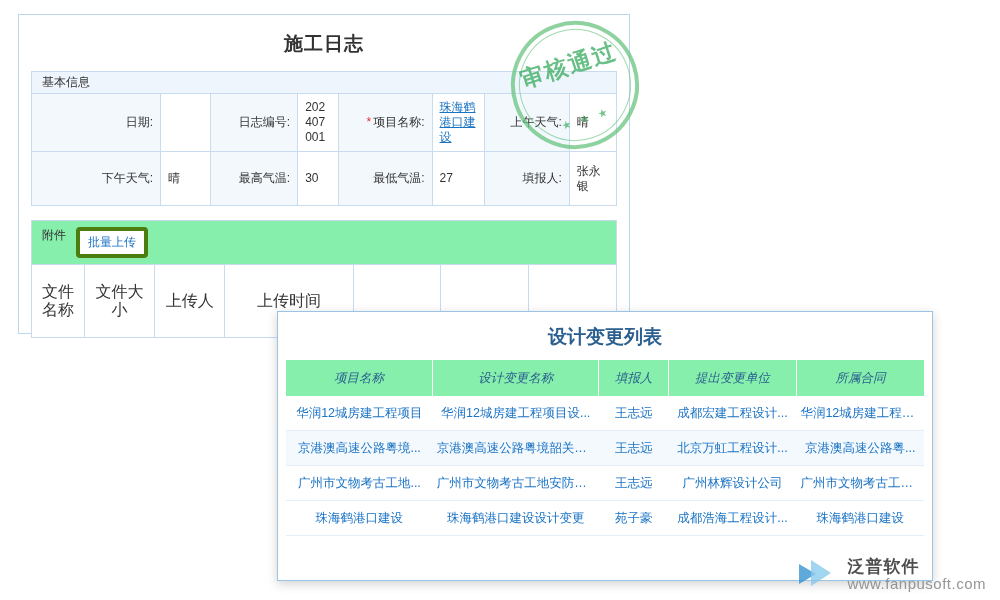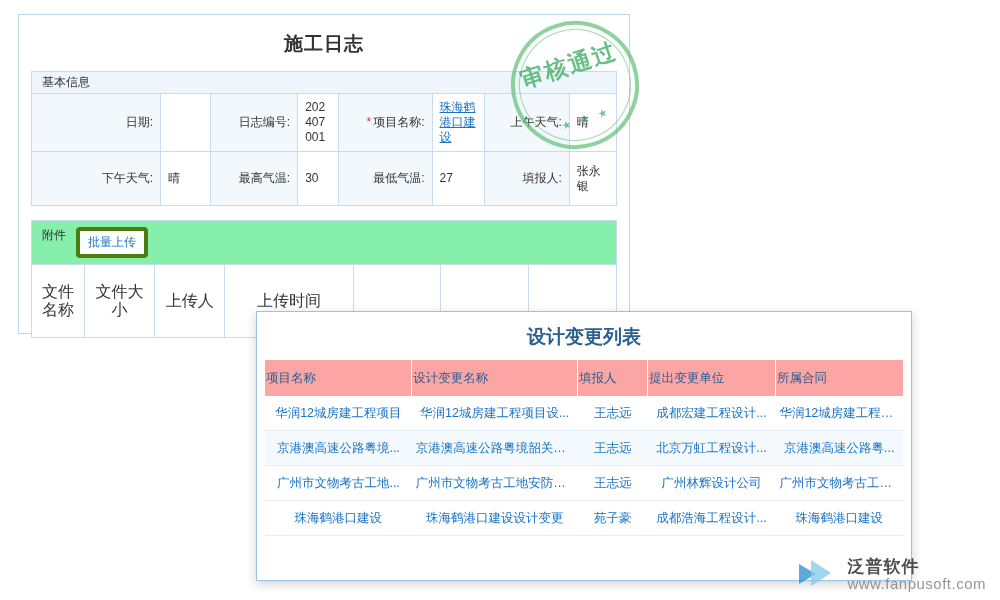--- a/index.html
+++ b/index.html
@@ -170,21 +170,21 @@
     text-align: center;
     color: #3fae63;
     opacity: .72;
     font-size: 11px;
     letter-spacing: 3px;
   }
 
   
   #change-panel {
     position: absolute;
-    left: 256px;
+    left: 277px;
     top: 311px;
     width: 656px;
     height: 270px;
     background: #ffffff;
     border: 1px solid #9cc3e4;
     box-shadow: 0 3px 10px rgba(0,0,0,0.18);
     box-sizing: border-box;
   }
   #change-title {
     text-align: center;
@@ -197,27 +197,28 @@
   #change-table-wrap {
     margin: 0 8px;
   }
   table.grid {
     width: 100%;
     border-collapse: collapse;
     table-layout: fixed;
     font-size: 12.5px;
   }
   table.grid th {
-    background: #fca5a5;
+    background: #86efac;
     color: #2a5f8f;
     font-weight: normal;
     height: 34px;
     border-right: 1px solid #ffffff;
-    text-align: left;
+    text-align: center;
     vertical-align: middle;
+    font-style: italic;
   }
   table.grid th:last-child { border-right: none; }
   table.grid td {
     height: 34px;
     text-align: center;
     vertical-align: middle;
     color: #1a73c4;
     border-bottom: 1px solid #e4eef8;
     padding: 0 4px;
     overflow: hidden;

